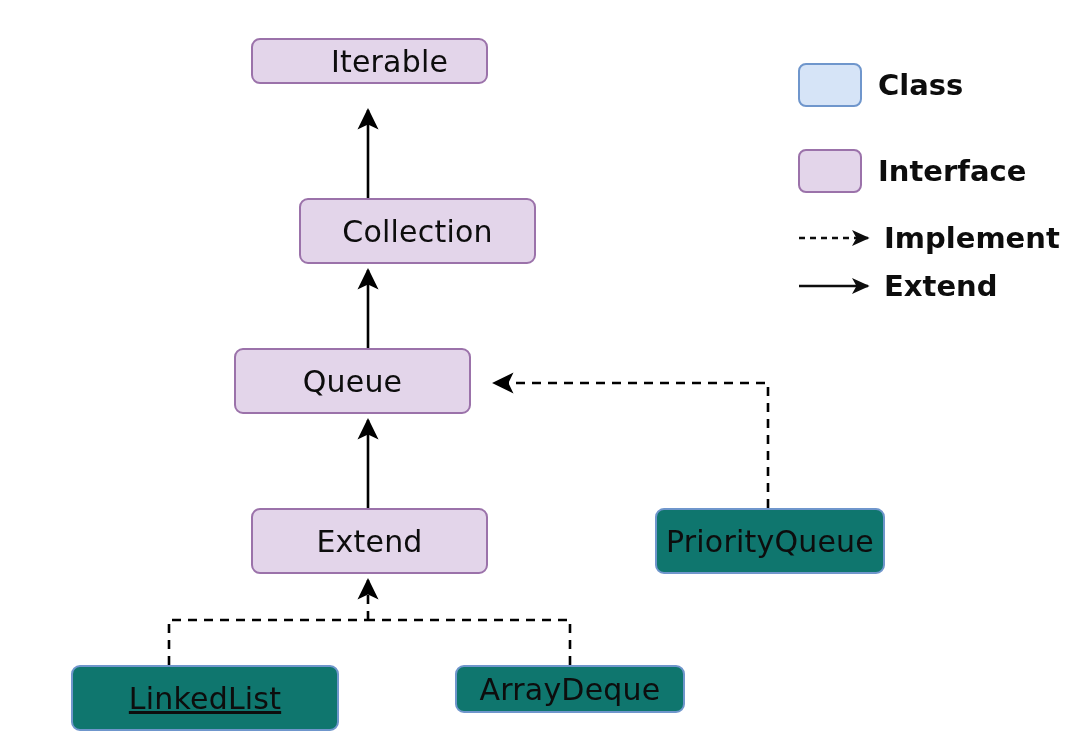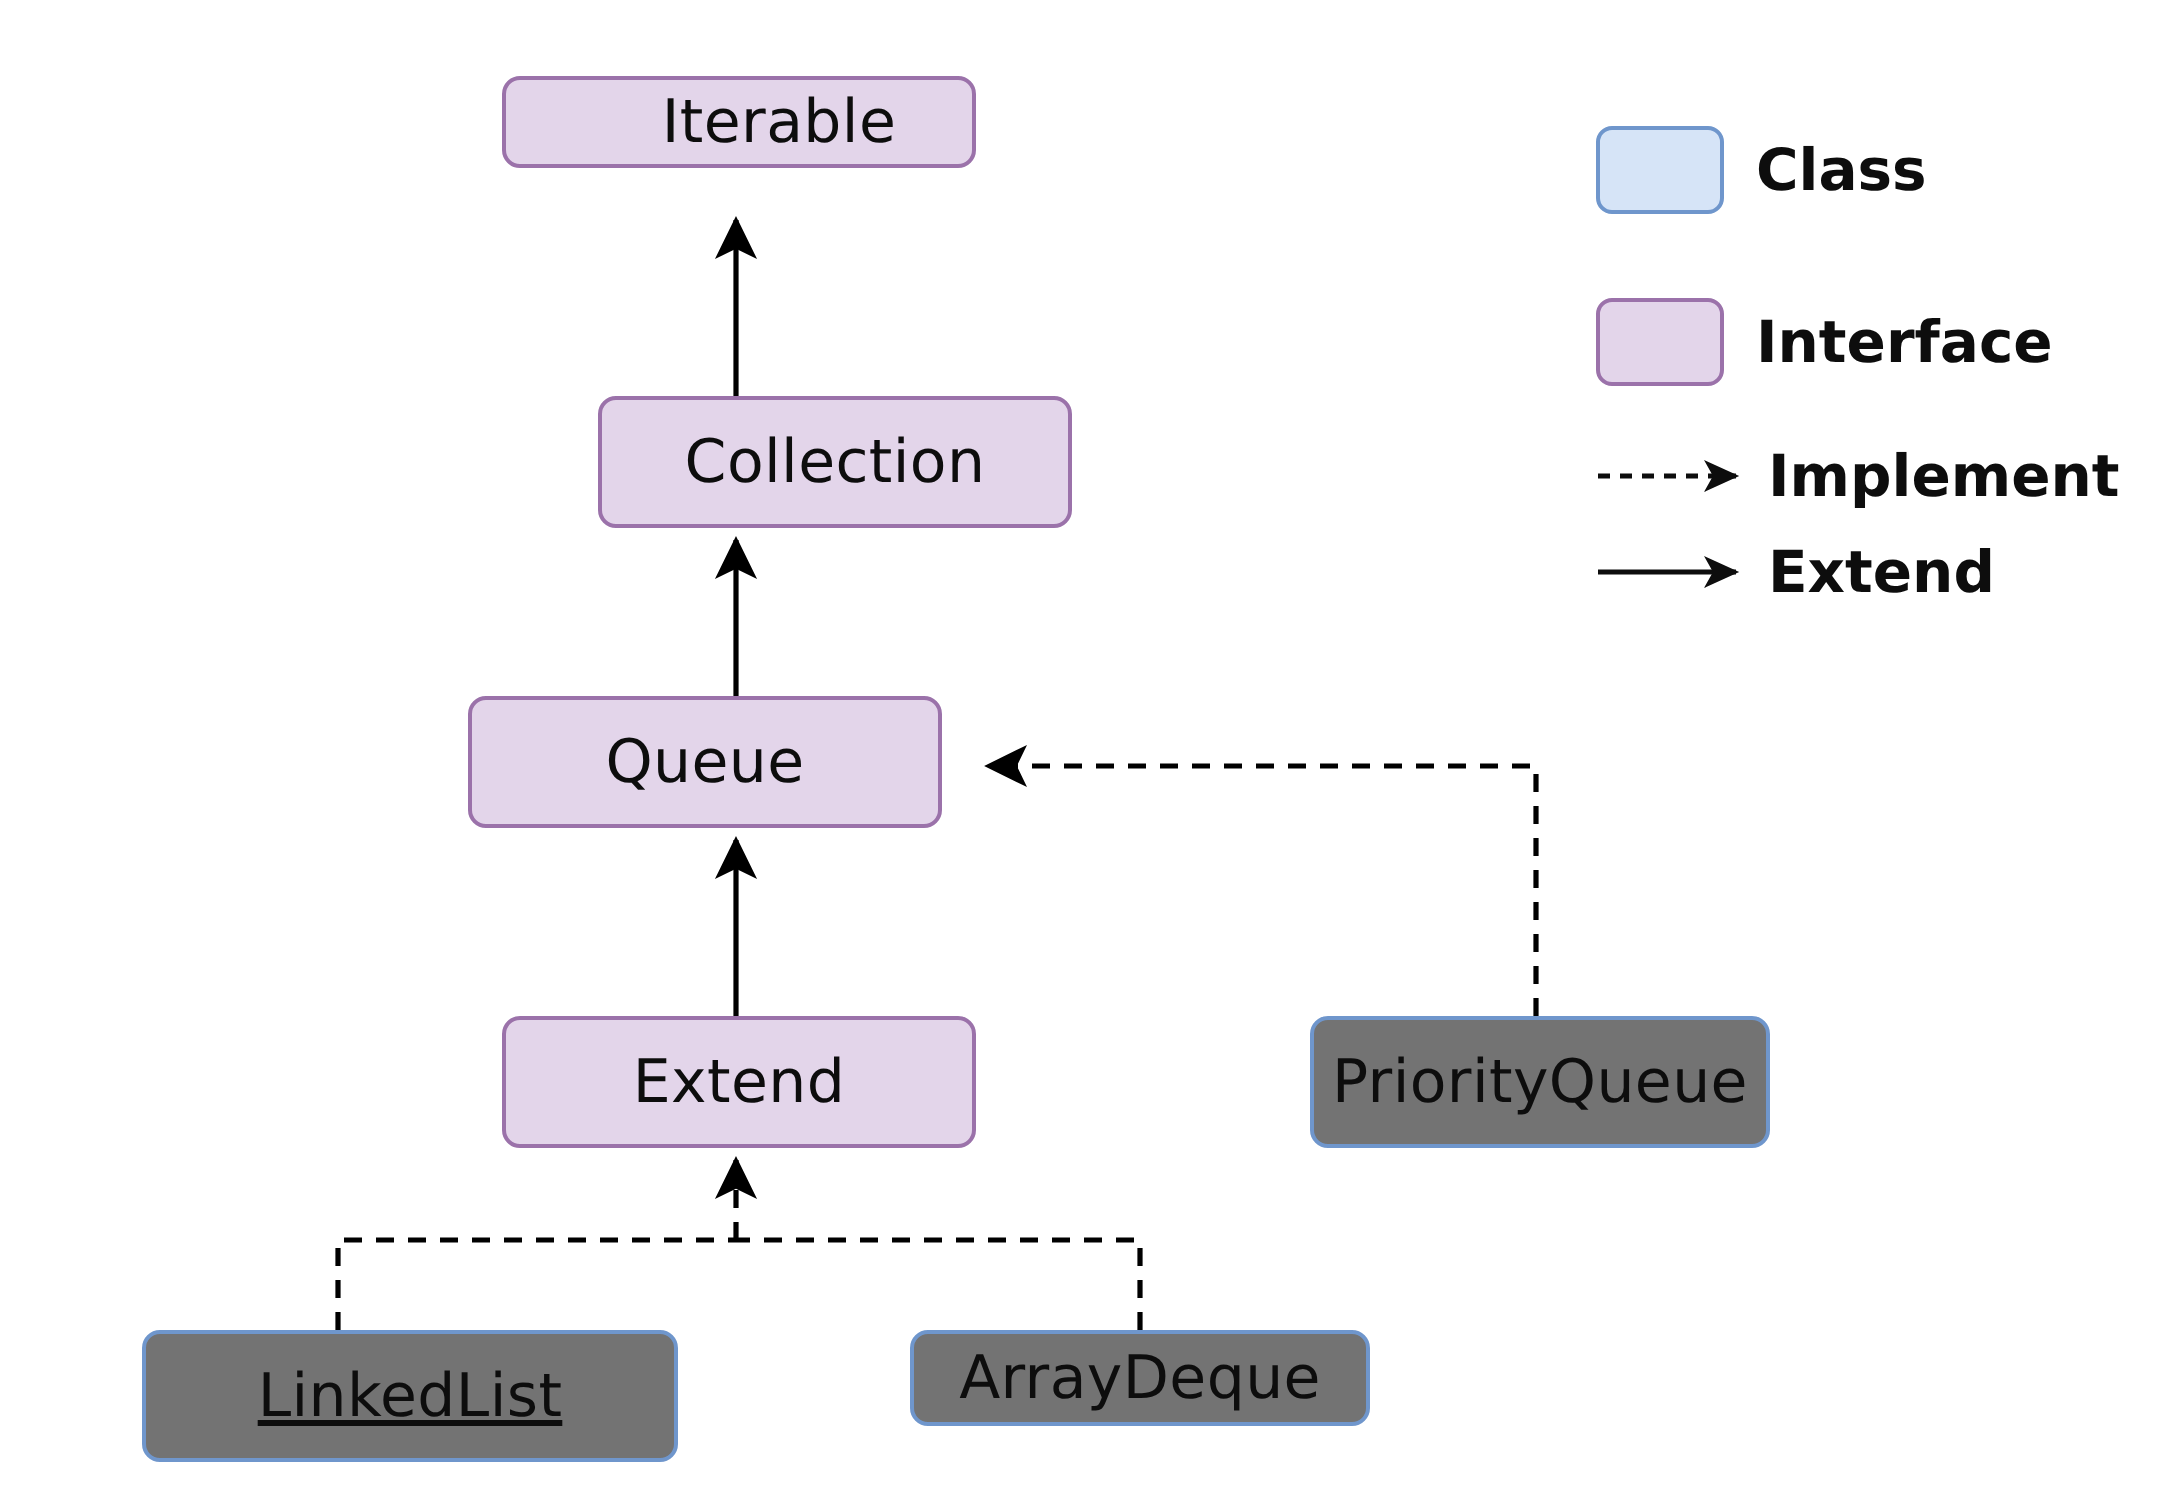--- a/index.html
+++ b/index.html
@@ -32,21 +32,21 @@
     font-size: 30px;
     color: #0d0d0d;
     letter-spacing: 0.2px;
     z-index: 2;
   }
   .node-interface {
     background: #e3d5ea;
     border: 2px solid #9b72aa;
   }
   .node-class {
-    background: #737373;
+    background: #0f766e;
     border: 2px solid #6f96cc;
   }
   .legend {
     position: absolute;
     left: 798px;
     top: 42px;
     width: 272px;
     z-index: 3;
   }
   .legend-row {

